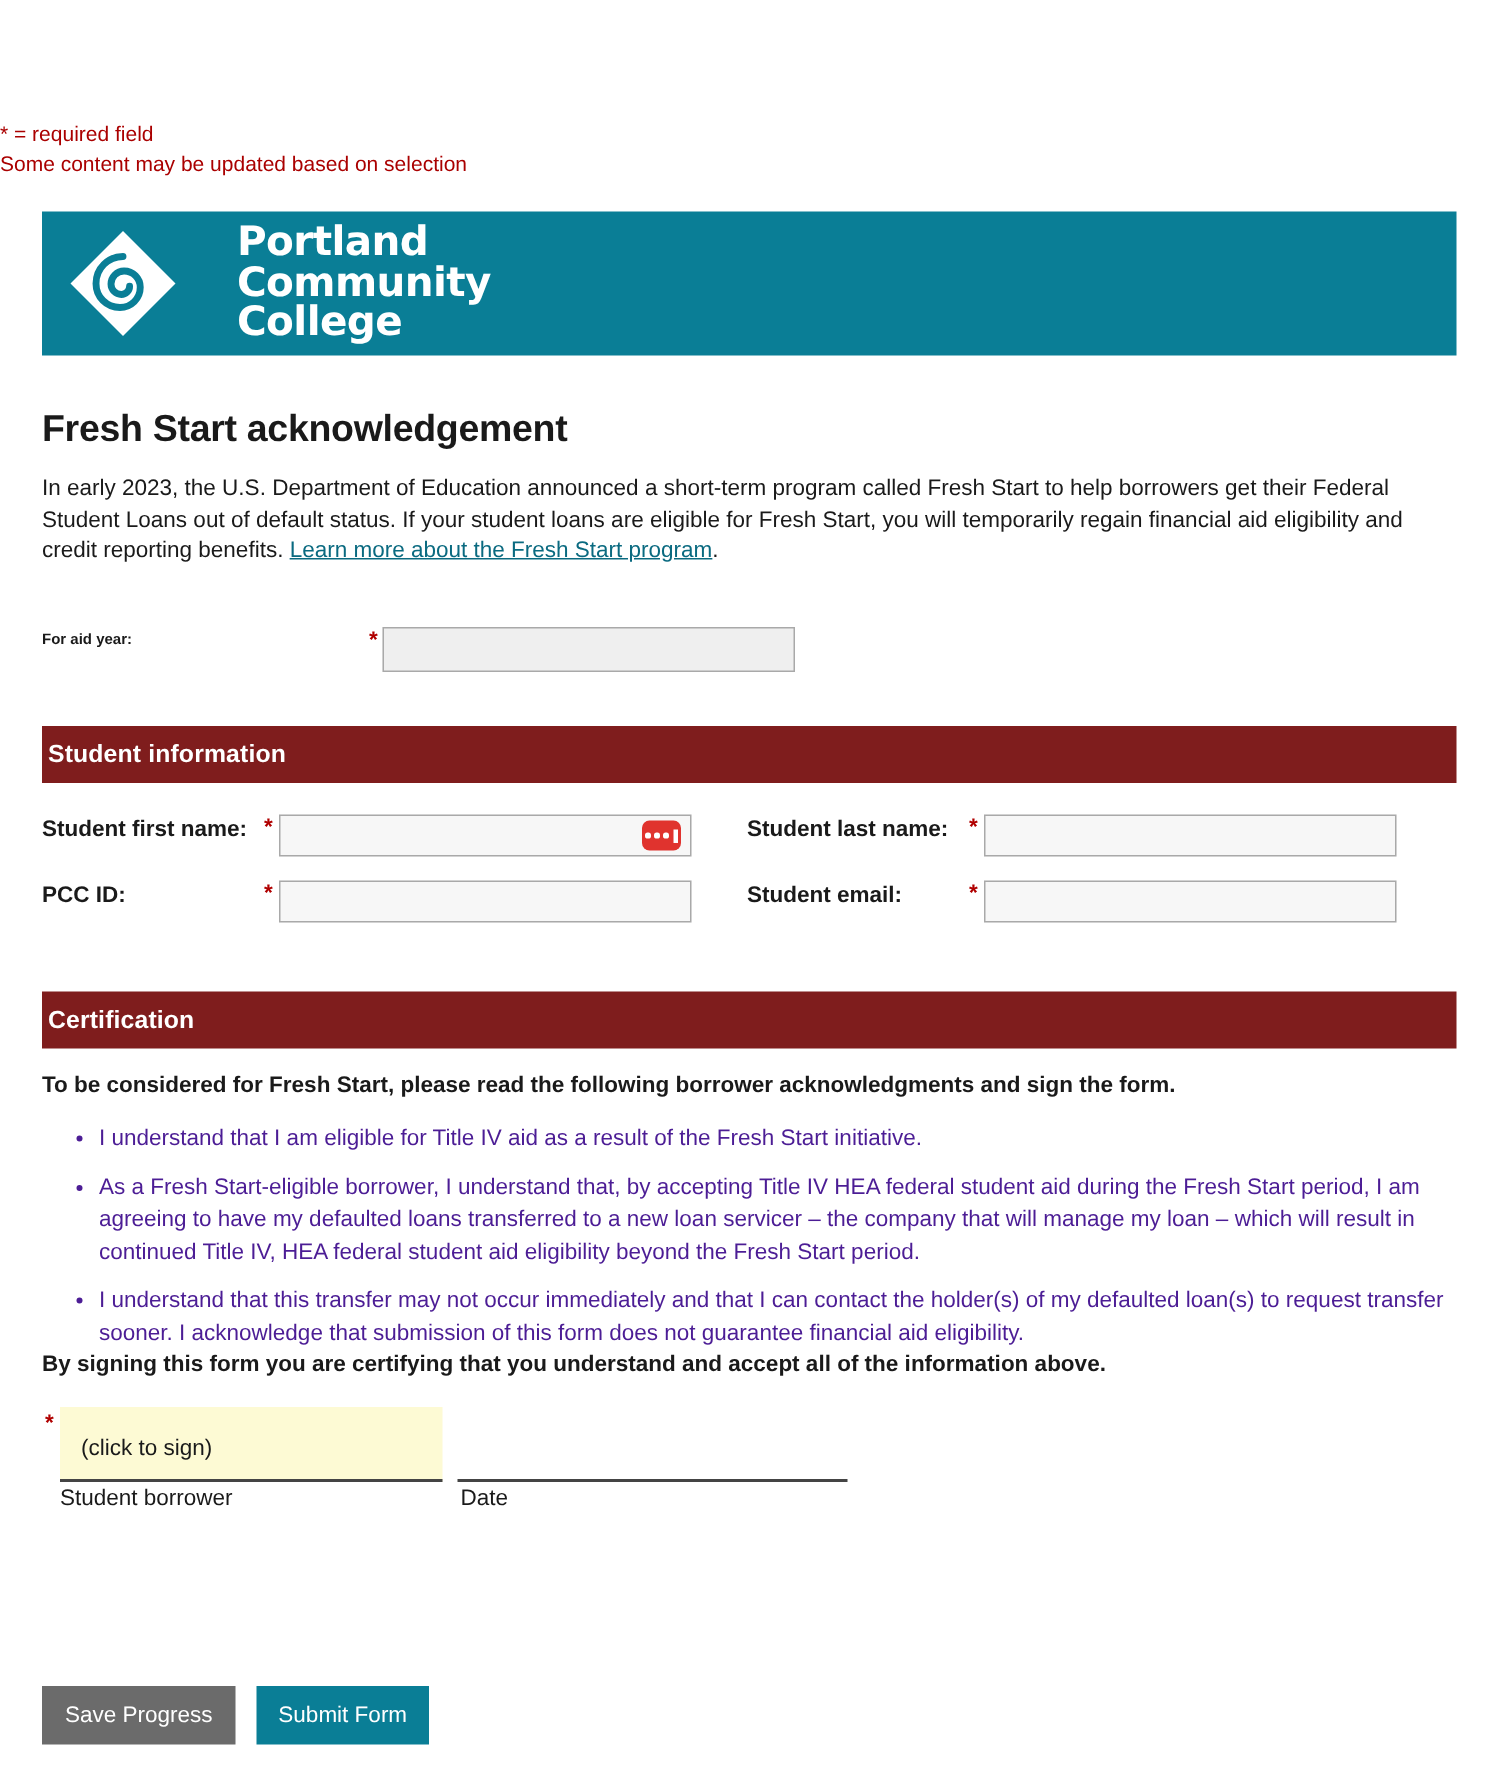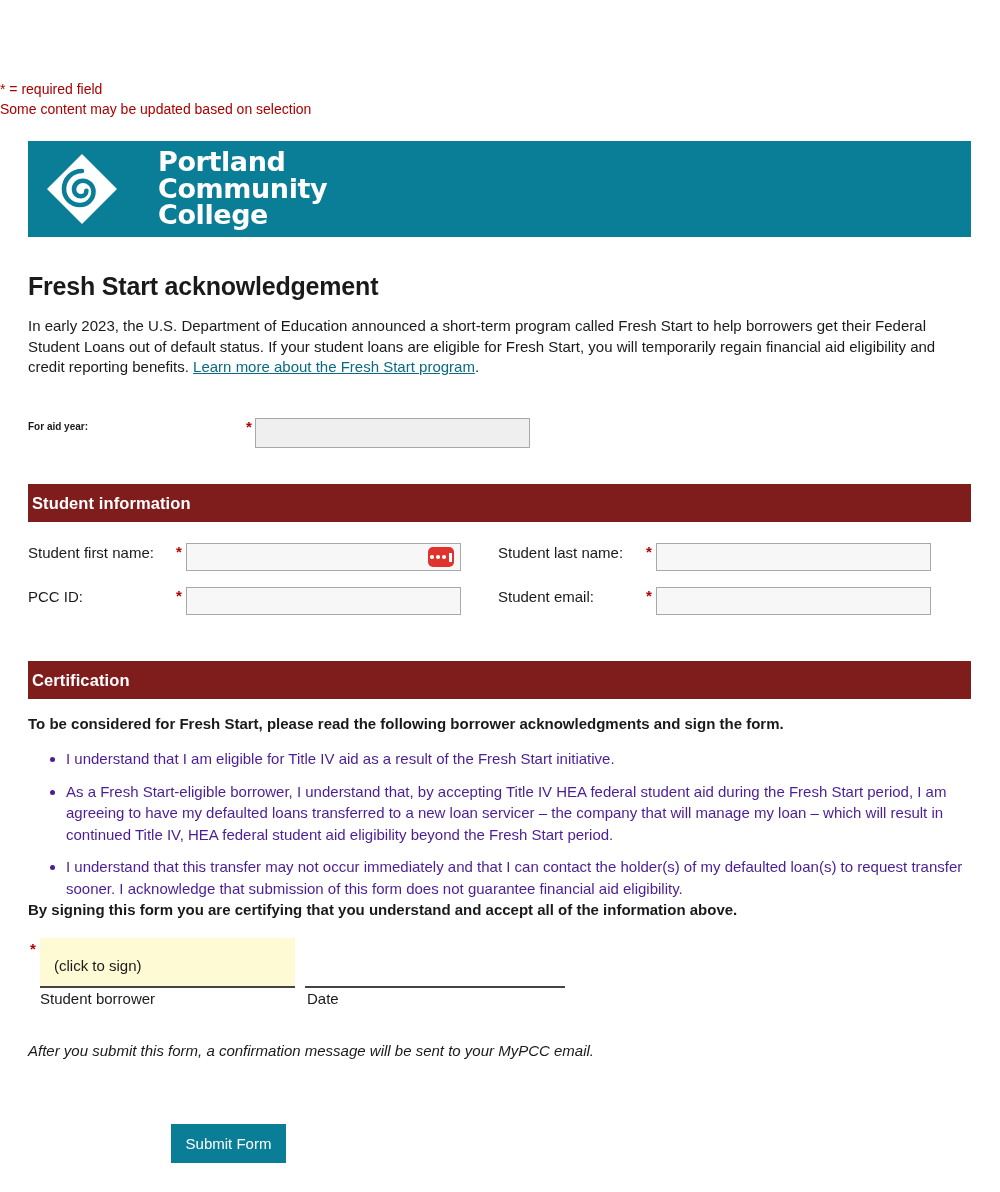--- a/index.html
+++ b/index.html
@@ -82,21 +82,21 @@
     background: #7f1d1d; color: #fff;
     font-size: 16.5px; font-weight: bold;
     display: flex; align-items: center; padding-left: 4px;
     letter-spacing: .1px;
   }
   #bar-student { top: 484px; }
   #bar-cert { top: 661px; }
 
   
   .field { position: absolute; font-size: 15px; }
-  .f-label { font-weight: normal; }
+  .f-label { font-weight: bold; }
   .f-input {
     position: absolute; height: 28px;
     background: #f7f7f7; border: 1px solid #a9a9a9;
   }
   .pw-icon {
     position: absolute; width: 26px; height: 20px;
     background: #e0332e; border-radius: 5px;
     display: flex; align-items: center; justify-content: center;
     gap: 2.5px; cursor: pointer;
   }
@@ -218,16 +218,16 @@
     <li>I understand that this transfer may not occur immediately and that I can contact the holder(s) of my defaulted loan(s) to request transfer sooner. I acknowledge that submission of this form does not guarantee financial aid eligibility.</li>
   </ul>
   <div class="cert-sign-note">By signing this form you are certifying that you understand and accept all of the information above.</div>
 
   <div class="star sig-star">*</div>
   <div class="sig-box">(click to sign)</div>
   <div class="date-line"></div>
   <div class="sig-caption">Student borrower</div>
   <div class="date-caption">Date</div>
 
-  <div class="confirm-note">After you submit this form, a confirmation message will be sent to your MyPCC email.</div>
+  <button class="btn btn-save">Save Progress</button>
   <button class="btn btn-submit">Submit Form</button>
 
 </div>
 
 </body></html>

